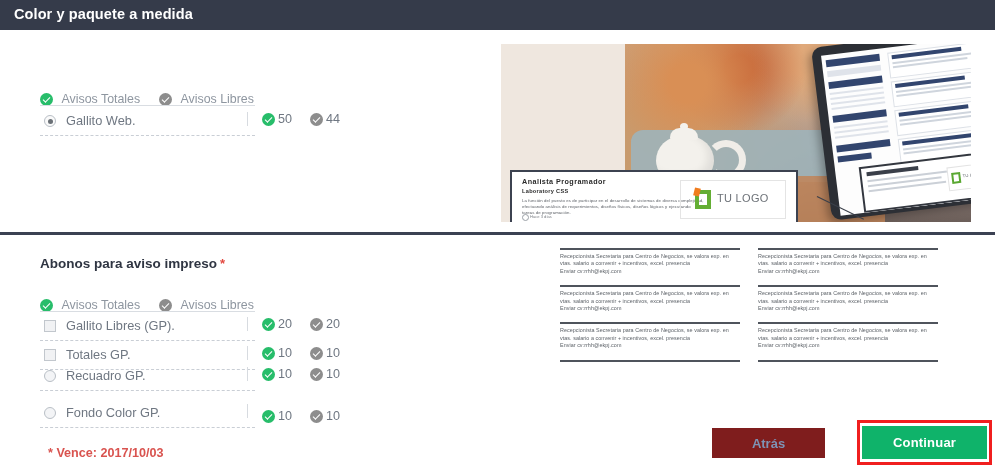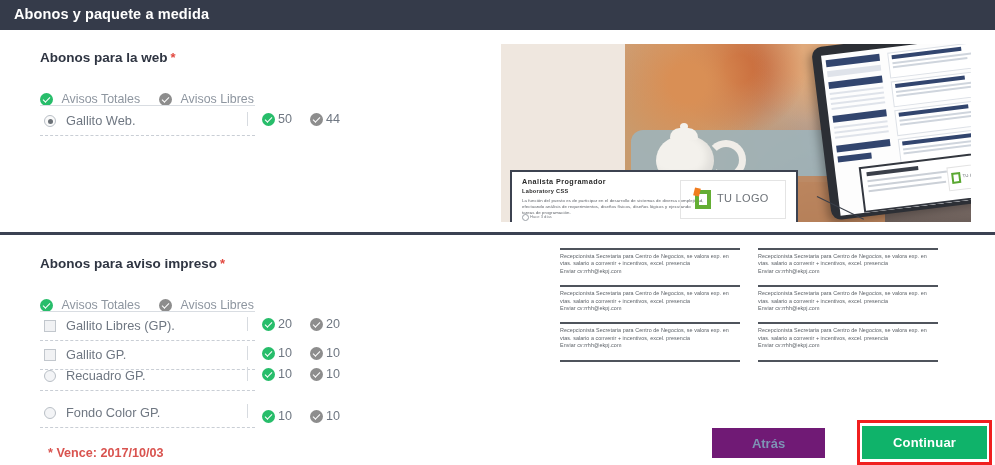--- a/index.html
+++ b/index.html
@@ -89,21 +89,21 @@
     position:absolute;color:#d9534f;font-size:12.6px;font-weight:bold;
   }
 
   
   .btn{
     position:absolute;display:flex;align-items:center;justify-content:center;
     font-size:13px;font-weight:bold;cursor:pointer;user-select:none;
   }
   .btn-back{
     left:712px;top:428px;width:113px;height:30px;
-    background:#701a75;color:#7e93b5;
+    background:#7f1d1d;color:#7e93b5;
   }
   .hl-box{
     position:absolute;left:857px;top:420px;width:135px;height:45px;
     border:3px solid #f01f1f;background:#ffffff;box-sizing:border-box;
   }
   .btn-continue{
     left:862px;top:426px;width:125px;height:33px;
     background:#0fb36a;color:#ffffff;letter-spacing:.2px;
   }
 
@@ -271,28 +271,25 @@
   .paper .zoomed .zm{
     position:absolute;left:9px;top:40px;color:#3b4046;font-size:7.4px;
   }
 </style>
 </head>
 <body>
 
 <div class="app">
 
   <div class="titlebar">
-    <div class="title">Abonos y paquete a medida</div>
+    <div class="title">Color y paquete a medida</div>
   </div>
 
   <div class="mid-divider"></div>
 
-  <div class="section-title" style="left:40px;top:50px;">
-    <span>Abonos para la web</span><span class="req">*</span>
-  </div>
 
   <div class="col-head" style="left:40px;top:84px;width:215px;">
     <div class="hdr" style="left:0;">
       <span class="badge green"></span>
       <span style="margin-left:5px;">Avisos Totales</span>
     </div>
     <div class="hdr" style="left:119px;">
       <span class="badge gray"></span>
       <span style="margin-left:5px;">Avisos Libres</span>
     </div>
@@ -427,21 +424,21 @@
     <span class="val" style="left:222px;">
       <span class="badge green"></span><span>20</span>
     </span>
     <span class="val" style="left:270px;">
       <span class="badge gray"></span><span>20</span>
     </span>
   </div>
 
   <div class="row" style="left:40px;top:341px;width:215px;">
     <span class="ctl check"></span>
-    <span class="label">Gallito GP.</span>
+    <span class="label">Totales GP.</span>
     <span class="sep" style="left:207px;"></span>
     <span class="dash" style="left:0;width:215px;"></span>
     <span class="val" style="left:222px;">
       <span class="badge green"></span><span>10</span>
     </span>
     <span class="val" style="left:270px;">
       <span class="badge gray"></span><span>10</span>
     </span>
   </div>
 

